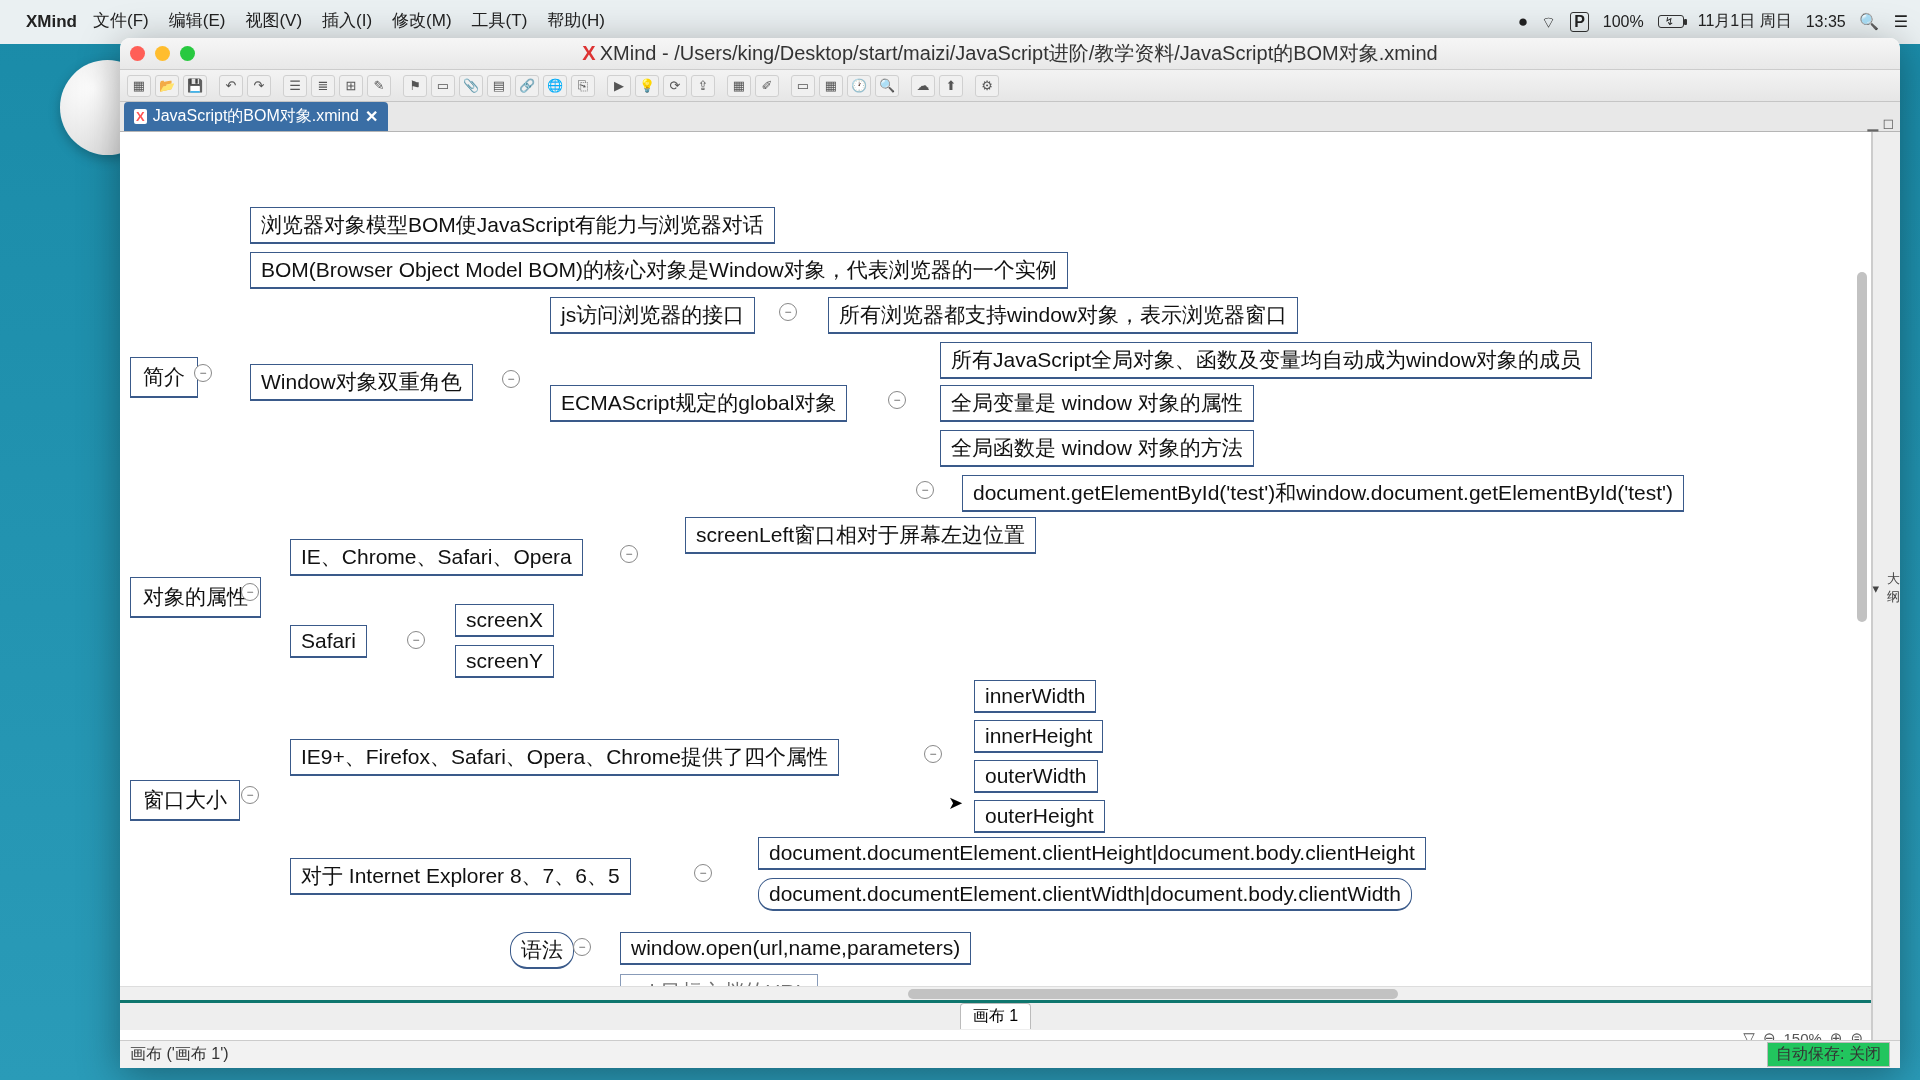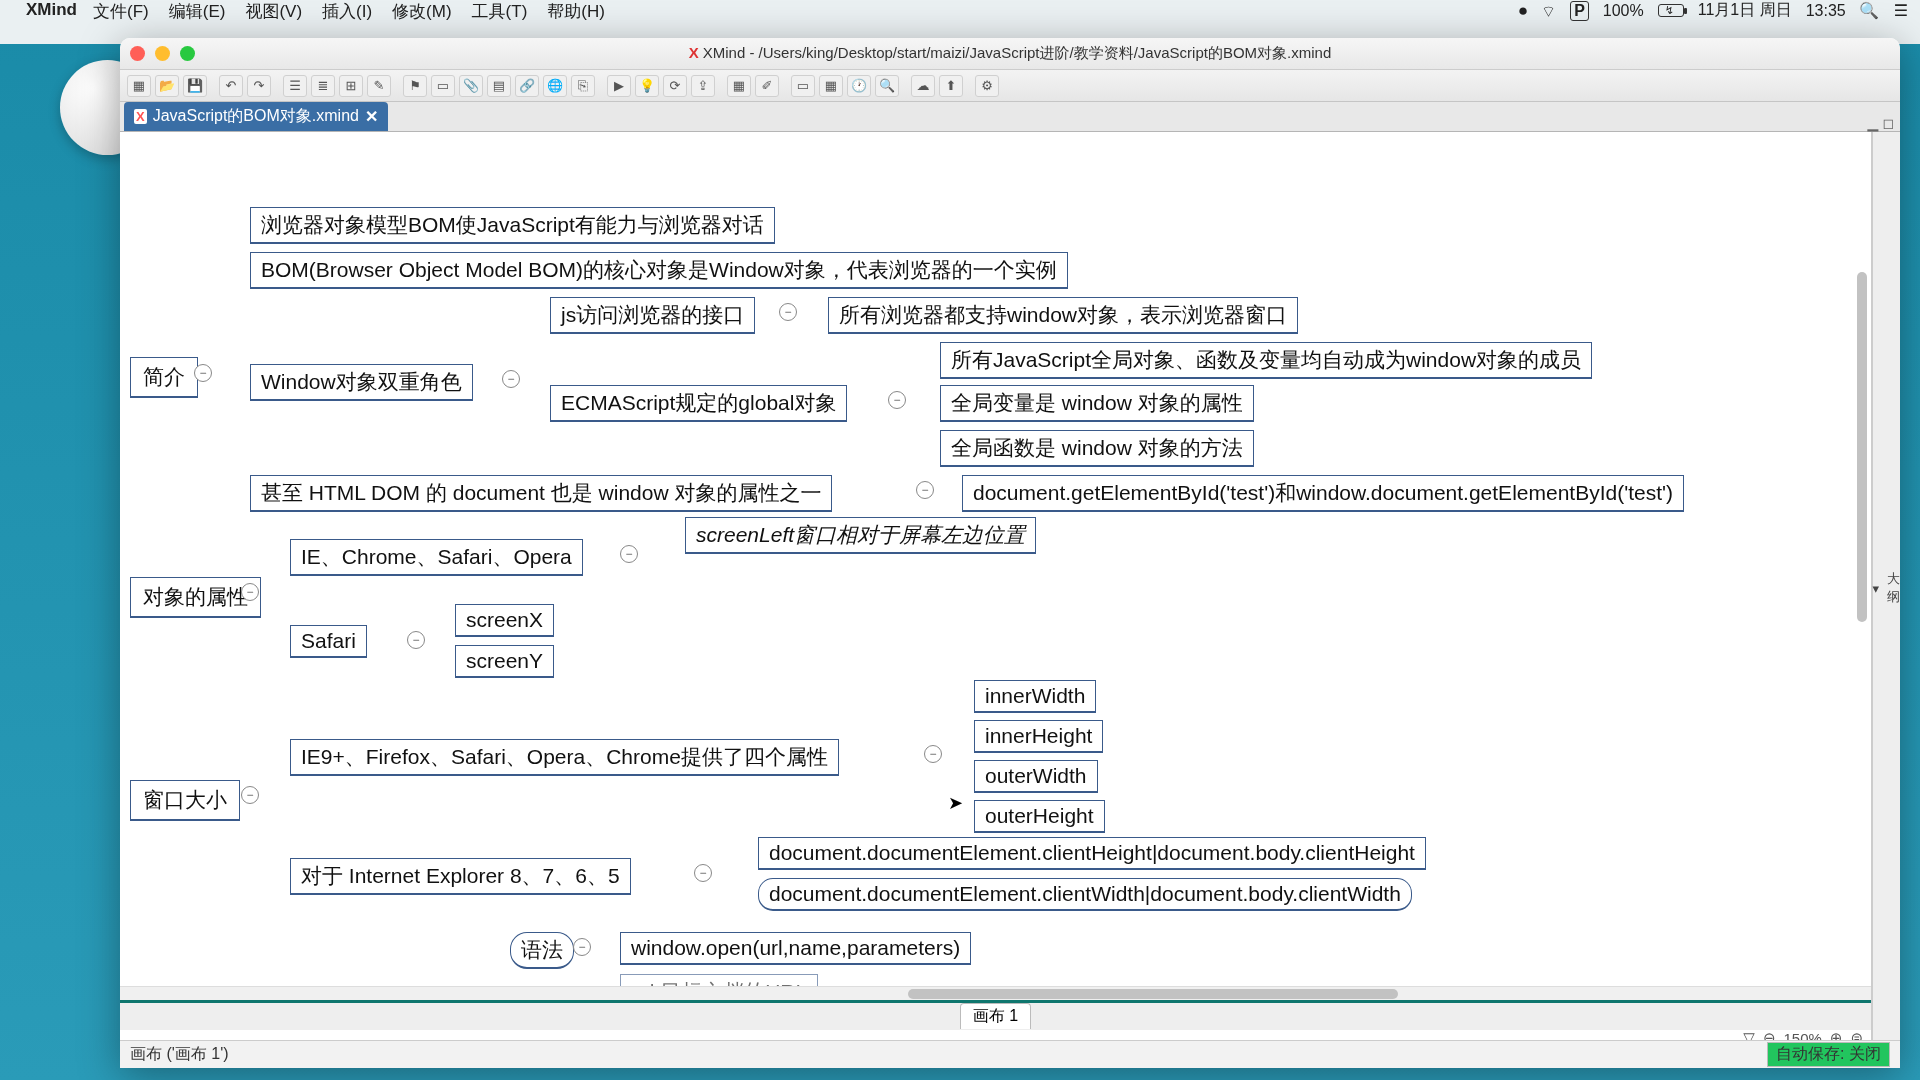--- a/index.html
+++ b/index.html
@@ -4,21 +4,21 @@
 <style>
 * { margin: 0; padding: 0; box-sizing: border-box; }
 body {
   font-family: -apple-system, "Helvetica Neue", Arial, sans-serif;
   background: linear-gradient(to bottom, #1a8ba8 0%, #2a9bb8 100%);
   width: 1920px; height: 1080px; overflow: hidden;
   font-size: 18px;
 }
 .menubar {
   height: 44px; background: rgba(245,245,245,0.95);
-  display: flex; align-items: flex-start; padding: 0 12px;
+  display: flex; align-items: flex-end; padding: 12px 12px;
   font-size: 17px; color: #222;
 }
 .menubar .apple { font-size: 18px; margin-right: 14px; }
 .menubar .app { font-weight: 700; margin-right: 16px; }
 .menubar .m { margin-right: 20px; cursor: default; }
 .menubar .right { margin-left: auto; display: flex; align-items: center; gap: 14px; font-size: 16px; }
 .menubar .right span { display: inline-flex; align-items: center; }
 .window {
   position: absolute; left: 120px; top: 38px; width: 1780px; height: 1030px;
   background: #fff; border-radius: 10px 10px 0 0;
@@ -26,21 +26,21 @@
   display: flex; flex-direction: column;
 }
 .titlebar {
   height: 32px; background: linear-gradient(#f6f6f6,#e8e8e8);
   border-radius: 10px 10px 0 0; display: flex; align-items: center;
   padding: 0 10px; border-bottom: 1px solid #ccc; position: relative;
 }
 .tl-btns { display: flex; gap: 10px; }
 .tl-btn { width: 15px; height: 15px; border-radius: 50%; }
 .tl-r { background:#ff5f57; } .tl-y { background:#ffbd2e; } .tl-g { background:#28c940; }
-.titlebar .title { position: absolute; left: 0; right: 0; text-align: center; font-size: 15px; color:#333; pointer-events: none; }
+.titlebar .title { position: absolute; left: 0; right: 0; text-align: center; font-size: 20px; color:#333; pointer-events: none; }
 .titlebar .title .xicon { color:#d33; font-weight: bold; margin-right: 4px; }
 .toolbar {
   height: 32px; background: linear-gradient(#f3f3f3,#e6e6e6);
   border-bottom: 1px solid #c5c5c5; display: flex; align-items: center;
   padding: 0 6px; gap: 2px;
 }
 .tb-ic { width: 24px; height: 22px; background: #f0f0f0; border: 1px solid #d0d0d0; border-radius: 3px; display:inline-flex; align-items:center; justify-content:center; font-size:13px; color:#555; margin: 0 1px; }
 .tb-sep { width: 6px; }
 .tabs {
   height: 30px; background: #e8e8e8; display: flex; align-items: flex-end;
@@ -187,30 +187,29 @@
       <div class="node" style="left:430px; top:165px;">js访问浏览器的接口</div>
       <div class="toggle" style="left:659px; top:171px;">−</div>
       <div class="node" style="left:708px; top:165px;">所有浏览器都支持window对象，表示浏览器窗口</div>
 
       <div class="node" style="left:430px; top:253px;">ECMAScript规定的global对象</div>
       <div class="toggle" style="left:768px; top:259px;">−</div>
       <div class="node" style="left:820px; top:210px;">所有JavaScript全局对象、函数及变量均自动成为window对象的成员</div>
       <div class="node" style="left:820px; top:253px;">全局变量是 window 对象的属性</div>
       <div class="node" style="left:820px; top:298px;">全局函数是 window 对象的方法</div>
 
-      <div class="node" style="left:130px; top:343px;">甚至 HTML DOM 的 document 也是 window 对象的属性之一</div>
       <div class="toggle" style="left:796px; top:349px;">−</div>
       <div class="node" style="left:842px; top:343px;">document.getElementById('test')和window.document.getElementById('test')</div>
 
       <div class="node lvl1" style="left:10px; top:445px;">对象的属性</div>
       <div class="toggle" style="left:121px; top:451px;">−</div>
 
       <div class="node" style="left:170px; top:407px;">IE、Chrome、Safari、Opera</div>
       <div class="toggle" style="left:500px; top:413px;">−</div>
-      <div class="node" style="left:565px; top:385px;font-style:italic;">screenLeft窗口相对于屏幕左边位置</div>
+      <div class="node" style="left:565px; top:385px;">screenLeft窗口相对于屏幕左边位置</div>
 
       <div class="node" style="left:170px; top:493px;">Safari</div>
       <div class="toggle" style="left:287px; top:499px;">−</div>
       <div class="node" style="left:335px; top:472px;">screenX</div>
       <div class="node" style="left:335px; top:513px;">screenY</div>
 
       <div class="node lvl1" style="left:10px; top:648px;">窗口大小</div>
       <div class="toggle" style="left:121px; top:654px;">−</div>
 
       <div class="node" style="left:170px; top:607px;">IE9+、Firefox、Safari、Opera、Chrome提供了四个属性</div>

